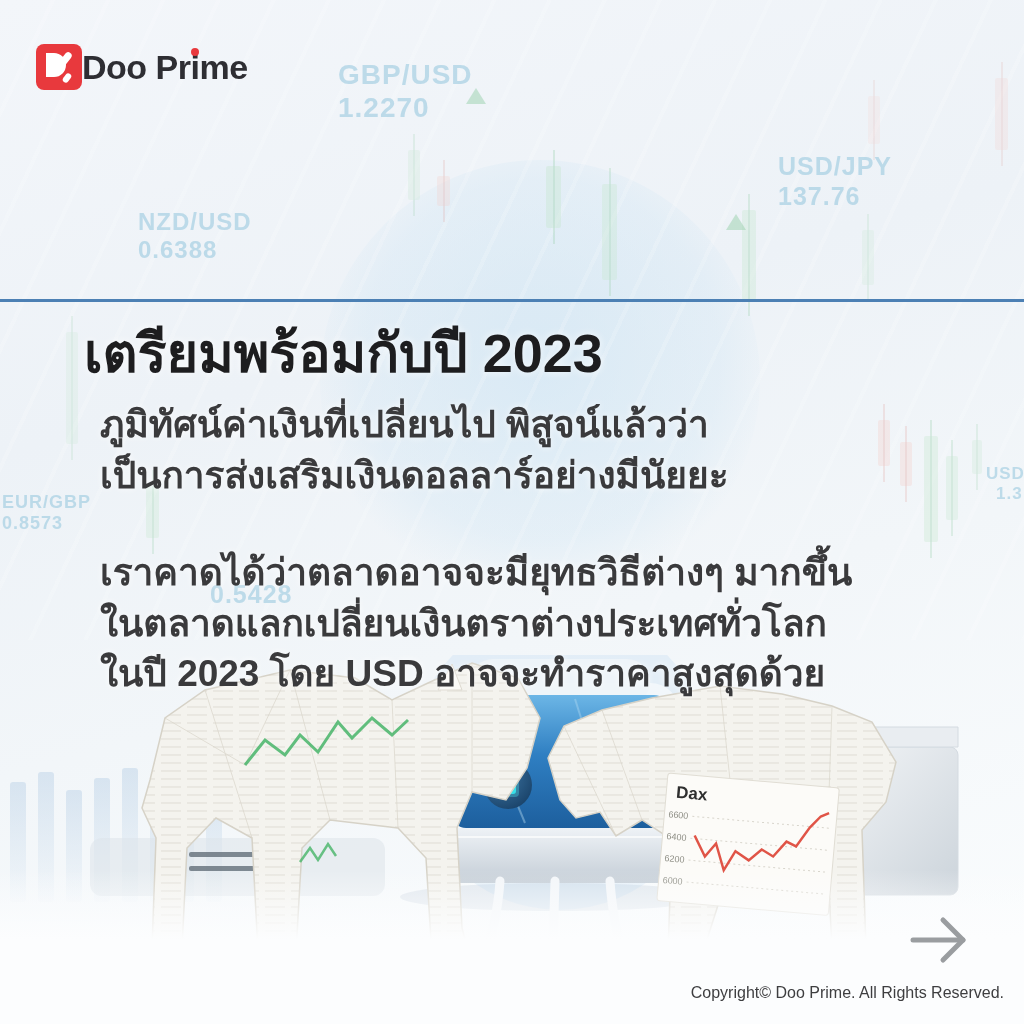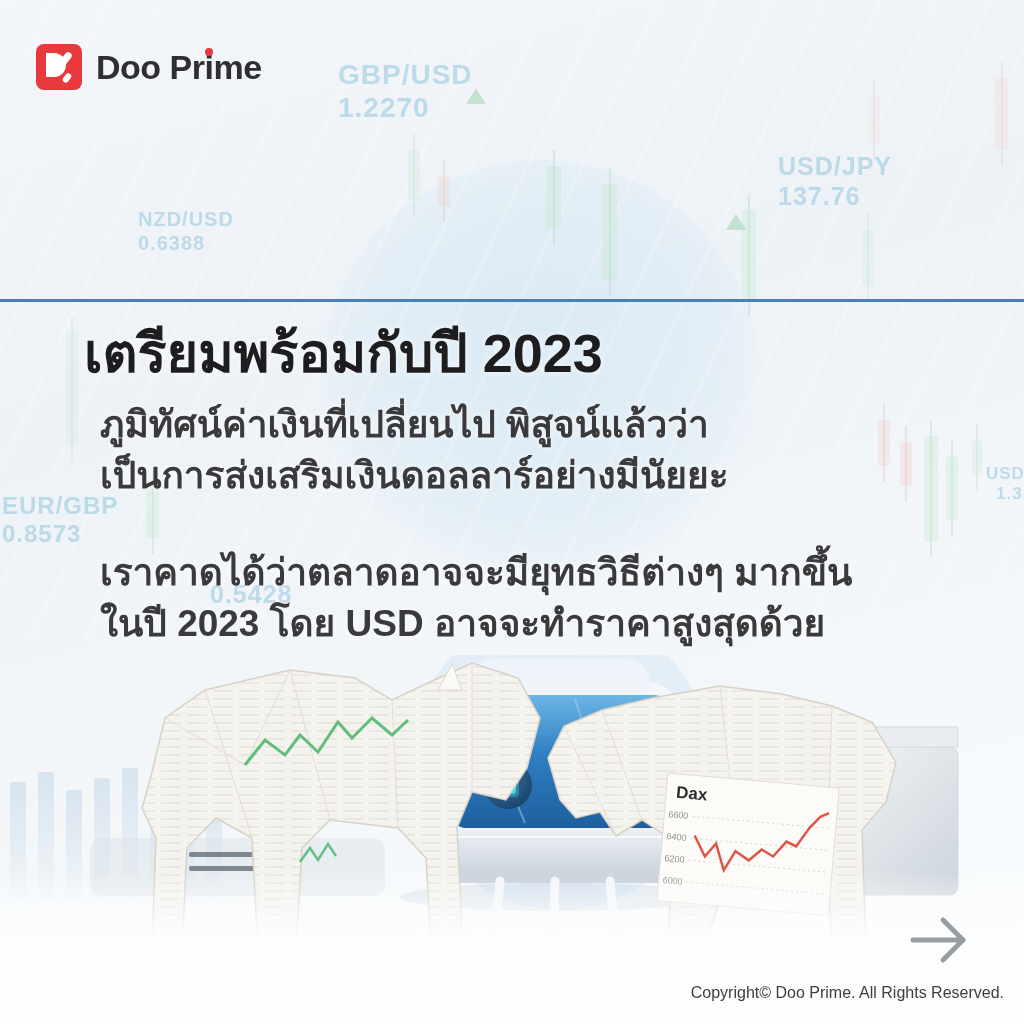--- a/index.html
+++ b/index.html
@@ -16,21 +16,21 @@
   .wm{position:absolute;color:rgba(146,196,221,.55);font-weight:700;letter-spacing:1px;line-height:1.18;}
   .candle{position:absolute;border-radius:2px;}
   .candle::before{content:"";position:absolute;left:calc(50% - 1px);width:2px;top:-16px;height:calc(100% + 32px);background:var(--wick);}
   .cg{background:rgba(198,231,207,.65);--wick:rgba(158,210,176,.55);}
   .cr{background:rgba(243,201,196,.6);--wick:rgba(224,166,160,.5);}
   .tri{position:absolute;width:0;height:0;border-left:10px solid transparent;border-right:10px solid transparent;
     border-bottom:16px solid rgba(160,212,178,.55);}
   .bar{position:absolute;width:16px;border-radius:3px;
     background:linear-gradient(180deg,rgba(188,210,231,.5),rgba(188,210,231,.05));}
   
-  .logo{position:absolute;left:36px;top:44px;display:flex;align-items:center;gap:14px;}
+  .logo{position:absolute;left:36px;top:44px;display:flex;align-items:center;}
   .logo-mark{width:46px;height:46px;border-radius:8px;background:#e8393d;position:relative;flex:0 0 auto;}
   .logo-text{font-size:34px;font-weight:800;color:#2e2e33;letter-spacing:-.5px;display:flex;}
   .i-dot{position:relative;}
   .i-dot::after{content:"";position:absolute;top:0px;left:50%;transform:translateX(-50%);
     width:8px;height:8px;border-radius:50%;background:#e8393d;}
   
   .headline{position:absolute;left:62px;top:128px;font-size:43px;font-weight:800;color:#d6241c;
     letter-spacing:.2px;text-shadow:0 0 8px rgba(255,255,255,.75);}
   .divider{position:absolute;left:0;top:299px;width:1024px;height:3px;background:#4c80b4;}
   .sec-title{position:absolute;left:84px;top:310px;font-size:54px;font-weight:800;color:#1d1d1f;
@@ -53,25 +53,25 @@
   <div class="streaks"></div>
 
   <div class="wm" style="left:338px;top:58px;width:140px;font-size:28px;">
     <div>GBP/USD</div>
     <div>1.2270</div>
   </div>
   <div class="wm" style="left:778px;top:152px;width:120px;font-size:25px;">
     <div>USD/JPY</div>
     <div>137.76</div>
   </div>
-  <div class="wm" style="left:138px;top:208px;width:115px;font-size:20px;">
+  <div class="wm" style="left:138px;top:208px;width:115px;font-size:24px;">
     <div>NZD/USD</div>
     <div>0.6388</div>
   </div>
-  <div class="wm" style="left:2px;top:492px;width:86px;font-size:24px;">
+  <div class="wm" style="left:2px;top:492px;width:86px;font-size:18px;">
     <div>EUR/GBP</div>
     <div>0.8573</div>
   </div>
   <div class="wm" style="left:210px;top:580px;width:100px;font-size:25px;">
     <div>0.5428</div>
   </div>
   <div class="wm" style="left:986px;top:464px;width:60px;font-size:17px;text-align:left;">
     <div>USD/</div>
     <div style="padding-left:10px;">1.3</div>
   </div>
@@ -225,20 +225,21 @@
 
   <div class="divider"></div>
 
   <div class="sec-title">เตรียมพร้อมกับปี 2023</div>
   <div class="para p1">
     <div>ภูมิทัศน์ค่าเงินที่เปลี่ยนไป พิสูจน์แล้วว่า</div>
     <div>เป็นการส่งเสริมเงินดอลลาร์อย่างมีนัยยะ</div>
   </div>
   <div class="para p2">
     <div>เราคาดได้ว่าตลาดอาจจะมียุทธวิธีต่างๆ มากขึ้น</div>
+    <div>ในตลาดแลกเปลี่ยนเงินตราต่างประเทศทั่วโลก</div>
     <div>ในปี 2023 โดย USD อาจจะทำราคาสูงสุดด้วย</div>
   </div>
 
   <div class="floorfade"></div>
 
   <svg class="next-arrow" viewBox="0 0 70 60">
     <g stroke="#9a9da0" stroke-width="5" fill="none" stroke-linecap="round" stroke-linejoin="round">
       <line x1="8" y1="32" x2="58" y2="32"></line>
       <polyline points="38,12 58,32 38,52"></polyline>
     </g>

